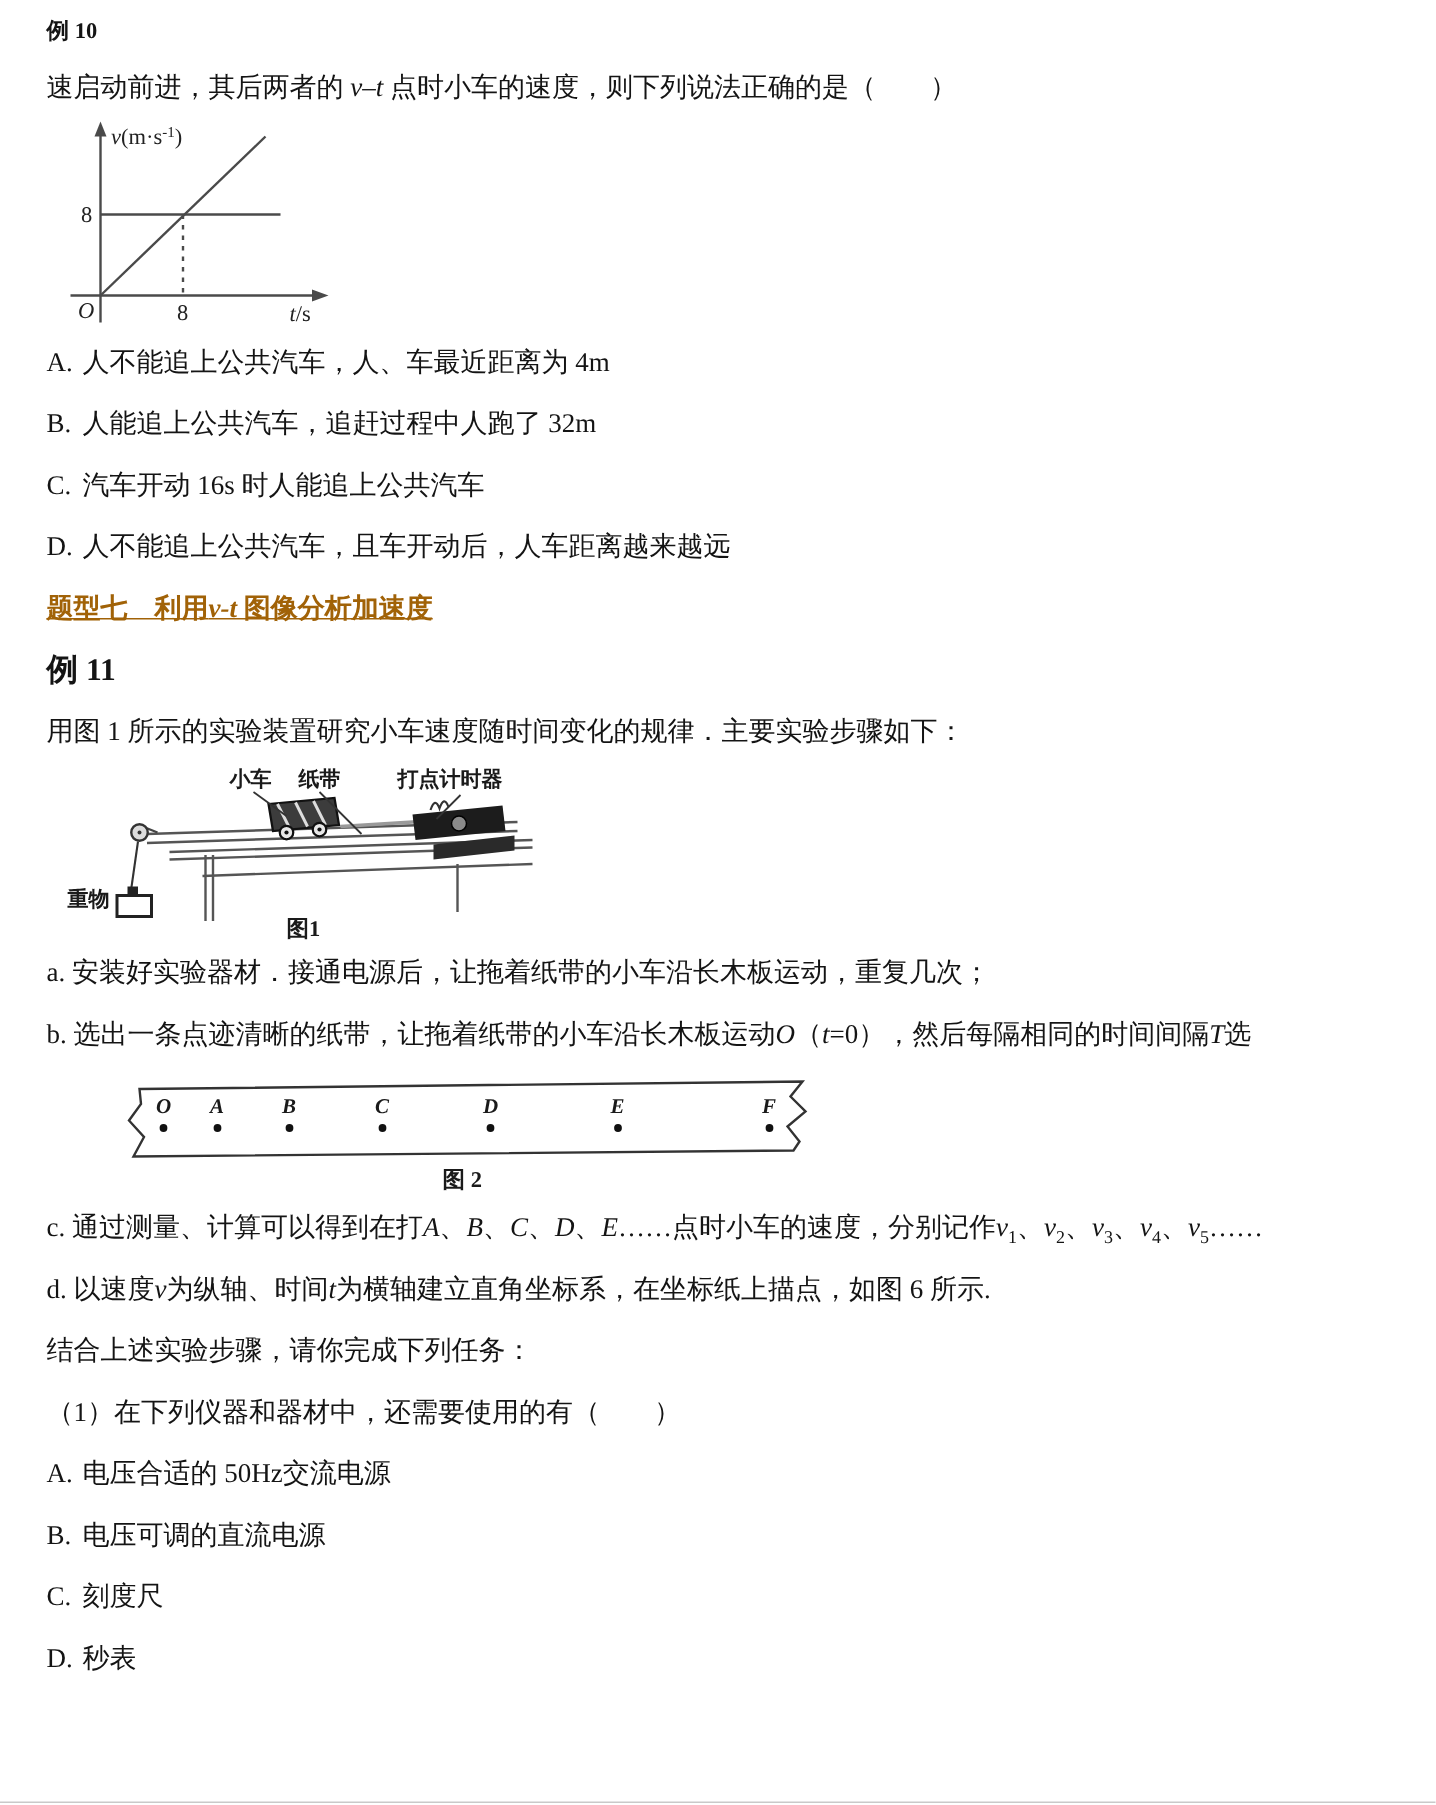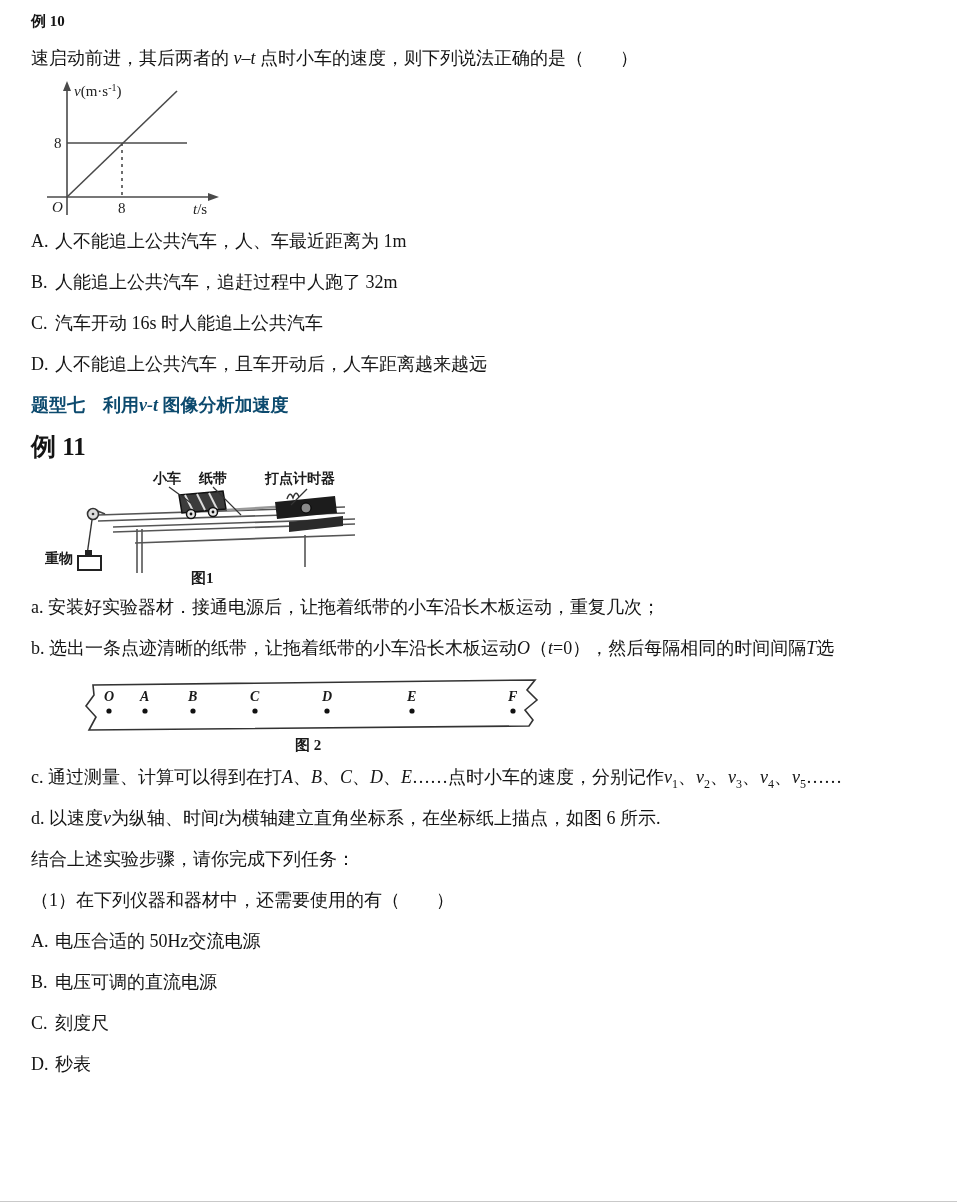--- a/index.html
+++ b/index.html
@@ -4,21 +4,21 @@
 <style>
   html,body{margin:0;padding:0;background:#ffffff;}
   body{
     width:957px;height:1203px;position:relative;overflow:hidden;
     font-family:"Liberation Serif","DejaVu Serif",serif;color:#141414;
   }
   .page{padding:4px 36px 0 31px;}
   .hline{font-weight:bold;font-size:15px;line-height:34px;white-space:nowrap;}
   .line{font-size:18px;line-height:41px;white-space:nowrap;}
   .bold{font-weight:bold;}
-  .green{color:#0c4a6e;}
+  .green{color:#a16207;text-decoration:underline;}
   .it{font-style:italic;}
   sub{font-size:12px;line-height:0;}
   .opt-label{display:inline-block;min-width:24px;}
   svg{display:block;}
   .vt{margin:0 0 0 6px;}
   .fig1{margin:2px 0 0 12px;}
   .tape{margin:4px 0 0 46px;}
   .bottom-rule{position:absolute;left:0;right:0;bottom:1px;border-top:1px solid #c9c9c9;}
 </style>
 </head>
@@ -43,28 +43,29 @@
     </g>
     <g fill="#222222" font-size="15">
       <text x="37" y="17"><tspan class="it" font-style="italic">v</tspan><tspan>(m·s</tspan><tspan dy="-5" font-size="10">-1</tspan><tspan dy="5">)</tspan></text>
       <text x="17" y="69">8</text>
       <text x="81" y="134">8</text>
       <text x="15" y="133" font-style="italic">O</text>
       <text x="156" y="135"><tspan font-style="italic">t</tspan><tspan>/s</tspan></text>
     </g>
   </svg>
 
-  <div class="line"><span class="opt-label">A.</span><span>人不能追上公共汽车，人、车最近距离为 1m</span></div>
+  <div class="line"><span class="opt-label">A.</span><span>人不能追上公共汽车，人、车最近距离为 4m</span></div>
   <div class="line"><span class="opt-label">B.</span><span>人能追上公共汽车，追赶过程中人跑了 32m</span></div>
   <div class="line"><span class="opt-label">C.</span><span>汽车开动 16s 时人能追上公共汽车</span></div>
   <div class="line"><span class="opt-label">D.</span><span>人不能追上公共汽车，且车开动后，人车距离越来越远</span></div>
 
   <div class="line bold green"><span>题型七　利用</span><span class="it">v-t</span><span> 图像分析加速度</span></div>
 
-  <div class="line bold" style="font-size:25px">例 11</div>
+  <div class="line bold" style="font-size:21px">例 11</div>
+  <div class="line">用图 1 所示的实验装置研究小车速度随时间变化的规律．主要实验步骤如下：</div>
 
   <svg class="fig1" width="330" height="118" viewBox="0 0 330 118">
 
     <g stroke="#555" stroke-width="1.6" fill="none">
       <line x1="55" y1="46" x2="302" y2="38"></line>
       <line x1="55" y1="52" x2="302" y2="44"></line>
       <line x1="70" y1="58" x2="312" y2="50"></line>
       <line x1="70" y1="63" x2="312" y2="55"></line>
       <line x1="92" y1="74" x2="312" y2="66"></line>
       <line x1="94" y1="60" x2="94" y2="104"></line>

